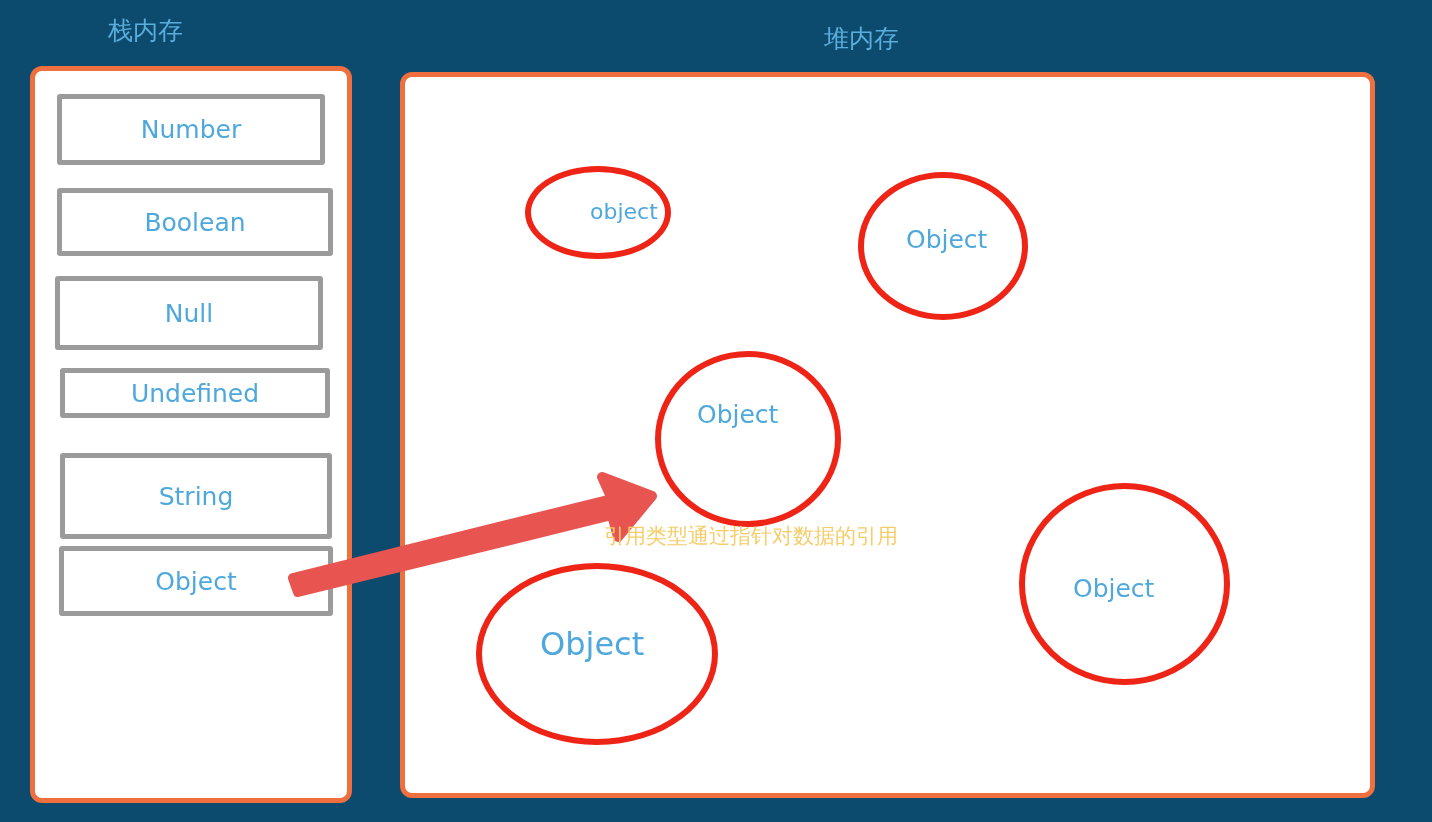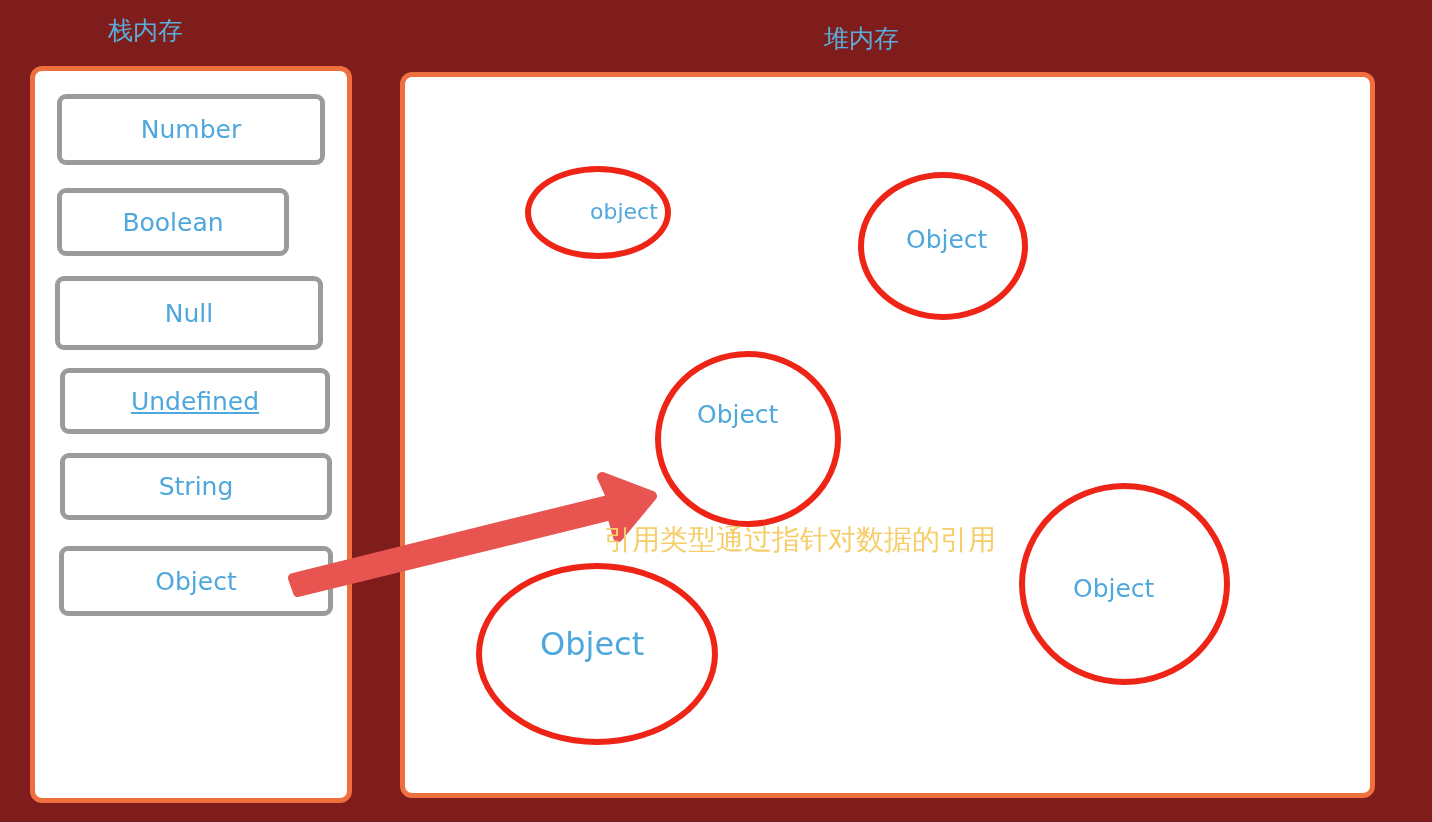--- a/index.html
+++ b/index.html
@@ -7,21 +7,21 @@
     padding: 0;
     background: #ffffff;
   }
   body {
     font-family: "Liberation Sans", "DejaVu Sans", sans-serif;
   }
   #canvas {
     position: relative;
     width: 1432px;
     height: 822px;
-    background: #7f1d1d;
+    background: #0c4a6e;
     overflow: hidden;
   }
 
   
   .section-title {
     position: absolute;
     color: #5aaddb;
     font-size: 25px;
     line-height: 1;
     white-space: nowrap;
@@ -48,21 +48,21 @@
     left: 400px;
     top: 72px;
     width: 975px;
     height: 726px;
   }
 
   
   .stack-slot {
     position: absolute;
     border: 5px solid #9b9b9b;
-    border-radius: 9px;
+    border-radius: 3px;
     background: #ffffff;
     box-sizing: border-box;
     display: flex;
     align-items: center;
     justify-content: center;
     color: #4fa8dc;
     font-size: 25px;
     font-family: "DejaVu Sans", "Liberation Sans", sans-serif;
   }
 
@@ -81,21 +81,21 @@
     font-family: "DejaVu Sans", "Liberation Sans", sans-serif;
     line-height: 1;
   }
 
   
   #pointer-annotation {
     position: absolute;
     left: 604px;
     top: 526px;
     color: #f5cd69;
-    font-size: 28px;
+    font-size: 21px;
     line-height: 1;
     white-space: nowrap;
     font-family: "DejaVu Sans", "Liberation Sans", sans-serif;
   }
 
   
   #pointer-arrow {
     position: absolute;
     left: 280px;
     top: 455px;
@@ -114,30 +114,30 @@
   <div class="section-title" id="heap-title">堆内存</div>
 
   <div class="memory-container" id="stack-container"></div>
 
   <div class="memory-container" id="heap-container"></div>
 
   <div id="stack-slots-layer">
       <div class="stack-slot" style="left: 57px; top: 94px; width: 268px; height: 71px;">
         <span>Number</span>
       </div>
-      <div class="stack-slot" style="left: 57px; top: 188px; width: 232px; height: 68px;">
+      <div class="stack-slot" style="left: 57px; top: 188px; width: 276px; height: 68px;">
         <span>Boolean</span>
       </div>
       <div class="stack-slot" style="left: 55px; top: 276px; width: 268px; height: 74px;">
         <span>Null</span>
       </div>
-      <div class="stack-slot" style="left: 60px; top: 368px; width: 270px; height: 66px; text-decoration: underline;">
+      <div class="stack-slot" style="left: 60px; top: 368px; width: 270px; height: 50px;">
         <span>Undefined</span>
       </div>
-      <div class="stack-slot" style="left: 60px; top: 453px; width: 272px; height: 67px; text-align: center;">
+      <div class="stack-slot" style="left: 60px; top: 453px; width: 272px; height: 86px; text-align: center;">
         <span>String</span>
       </div>
       <div class="stack-slot" style="left: 59px; top: 546px; width: 274px; height: 70px;">
         <span>Object</span>
       </div>
     </div>
 
   <div id="heap-circles-layer">
       <div class="heap-circle" style="left: 525px; top: 166px; width: 146px; height: 93px;"></div>
       <div class="heap-circle-label" style="left: 590px; top: 201px; font-size: 22px;">object</div>

